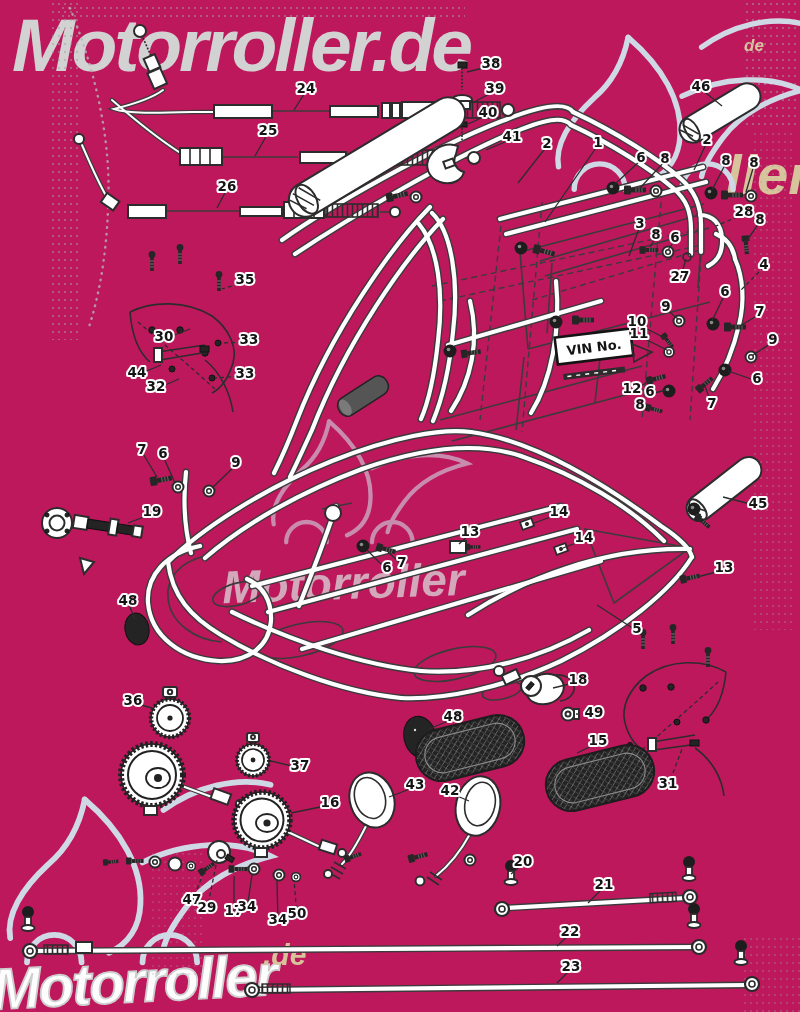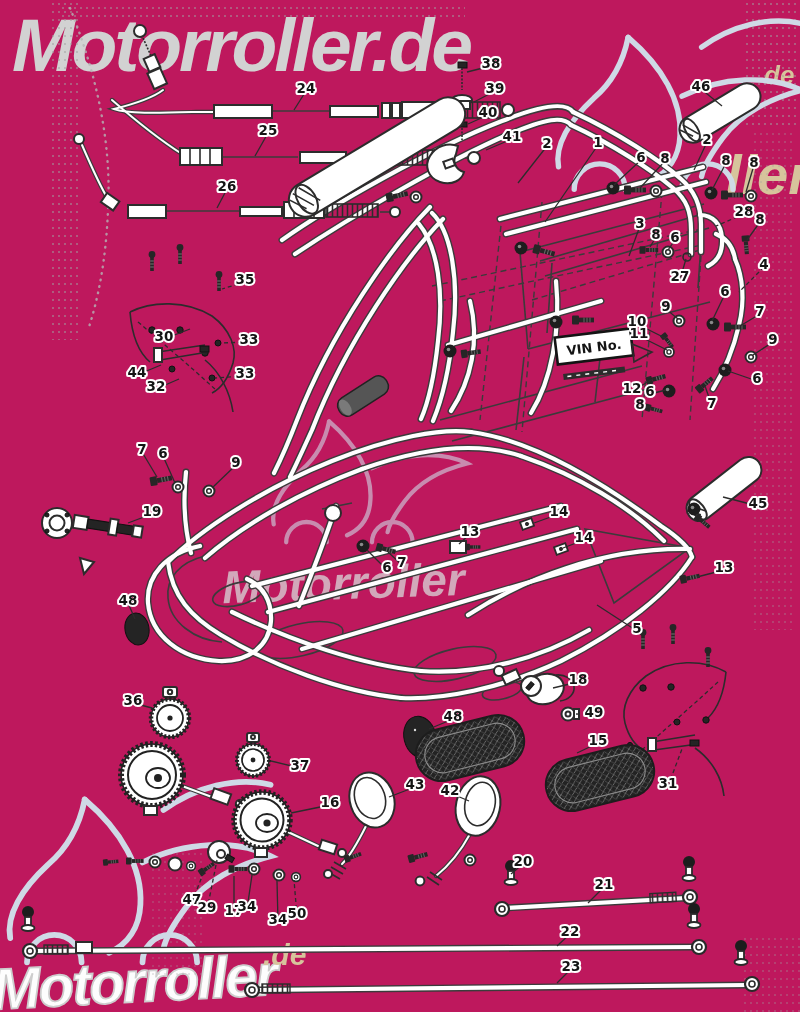--- a/index.html
+++ b/index.html
@@ -7,21 +7,21 @@
          font-family:"Liberation Sans",sans-serif;text-align:center;}
   .wm{position:absolute;z-index:1;white-space:nowrap;user-select:none;}
   .wm-top{left:12px;top:2px;font-size:75px;font-weight:bold;font-style:italic;
           letter-spacing:-3px;color:#d2d2d2;}
   .wm-center{left:222px;top:556px;font-size:46px;font-weight:bold;font-style:italic;
              color:#d9d9d9;opacity:.75;transform:rotate(-2deg);}
   .wm-bottom{left:-8px;top:948px;font-size:58px;font-weight:bold;font-style:italic;
              letter-spacing:-2px;color:#fdfdfd;-webkit-text-stroke:1.8px #cdcdcd;
              transform:rotate(-3deg);}
   .wm-tan{color:#d7c49c;}
-  .wm-de-right{left:744px;top:60px;font-size:26px;font-weight:bold;font-style:italic;margin-left:20px;}
+  .wm-de-right{left:744px;top:36px;font-size:17px;font-weight:bold;font-style:italic;}
   .wm-ller-right{left:726px;top:142px;font-size:56px;font-weight:bold;font-style:italic;}
   .wm-de-bottom{left:250px;top:938px;font-size:30px;font-weight:bold;font-style:italic;margin-left:13px;}
   .speck{position:absolute;z-index:2;background-image:radial-gradient(#a0a0a0 0.8px,transparent 1.2px);
          background-size:6px 8px;opacity:.5;}
   svg.art{position:absolute;left:0;top:0;z-index:3;}
   .sketch path{fill:none;stroke:#cfd9e6;stroke-width:5.5;stroke-linecap:round;}
   #tube-outlines path{fill:none;stroke:#3b3b3b;stroke-width:7;stroke-linecap:round;}
   #tubes path{fill:none;stroke:#ffffff;stroke-width:4.2;stroke-linecap:round;}
   #tube-outlines path.c{stroke-width:4.4;}
   #tubes path.c{stroke-width:2;}

